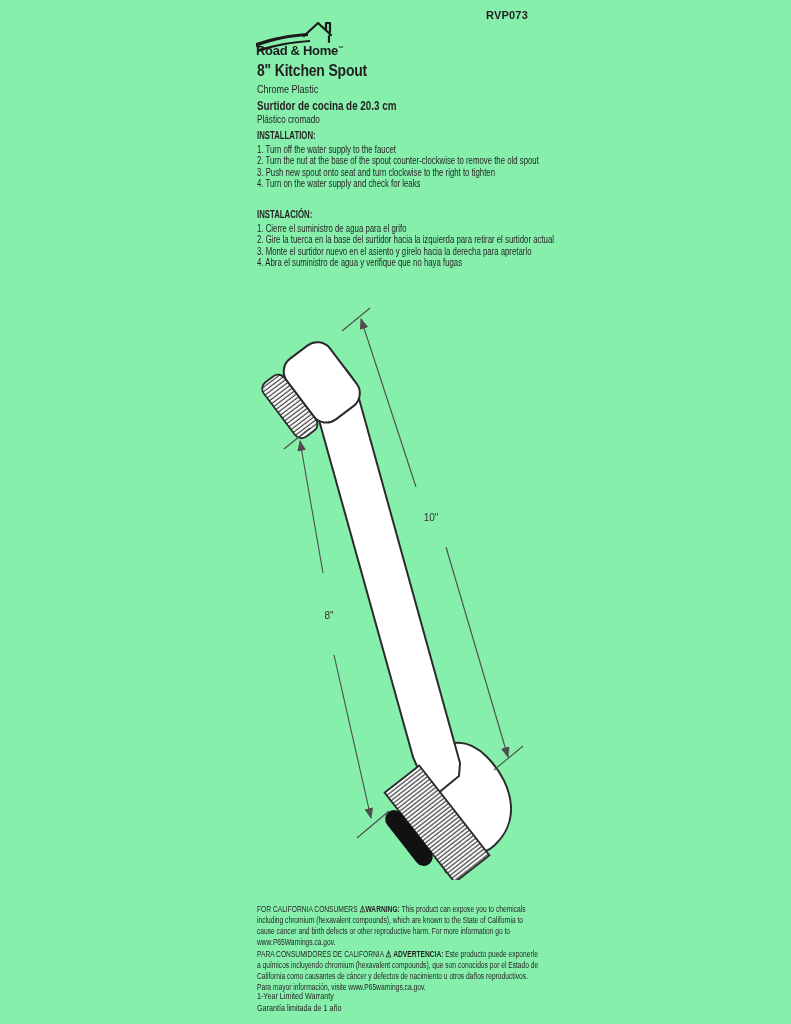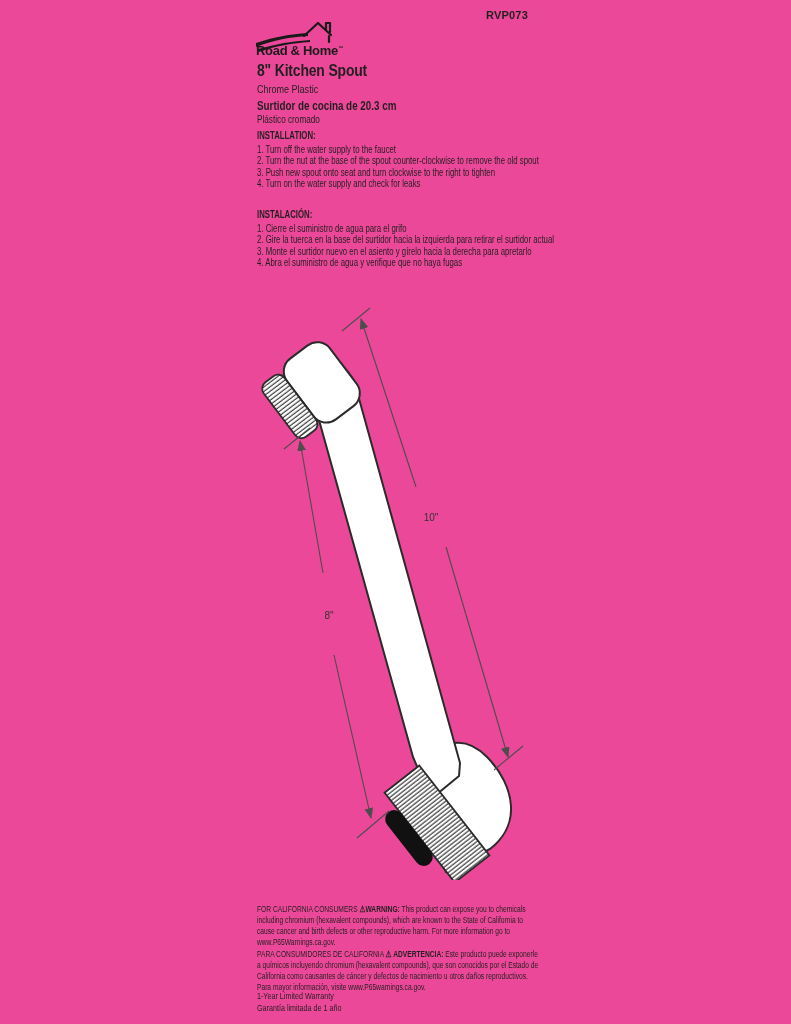--- a/index.html
+++ b/index.html
@@ -1,16 +1,16 @@
 <!DOCTYPE html>
 <html><head>
 <meta charset="utf-8">
 <style>
   html,body{margin:0;padding:0;background:#ffffff;}
-  #page{position:relative;width:791px;height:1024px;background:#ec4899;overflow:hidden;
+  #page{position:relative;width:791px;height:1024px;background:#86efac;overflow:hidden;
         font-family:"Liberation Sans",sans-serif;color:#231f20;}
   .abs{position:absolute;}
   .cx{transform-origin:0 0;}
   .sx82{transform:scaleX(.82);width:300px;}
   .sx78{transform:scaleX(.78);width:460px;}
   .sx75{transform:scaleX(.75);width:378px;}
   .partno{left:486px;top:9px;font-size:11px;font-weight:bold;letter-spacing:.2px;}
   .title{left:257px;top:61px;font-size:17px;font-weight:bold;letter-spacing:-.2px;}
   .subtitle{left:257px;top:83px;font-size:11px;}
   .es-title{left:257px;top:99px;font-size:12px;font-weight:bold;}

